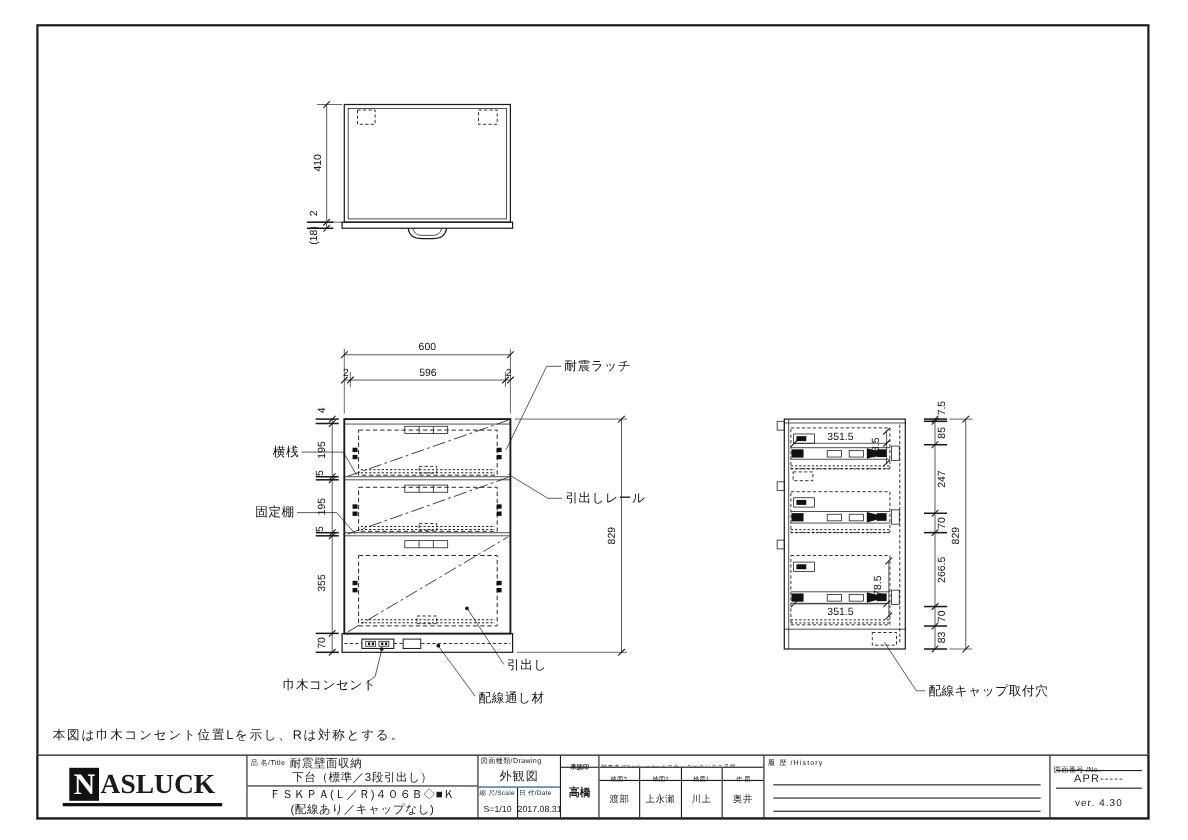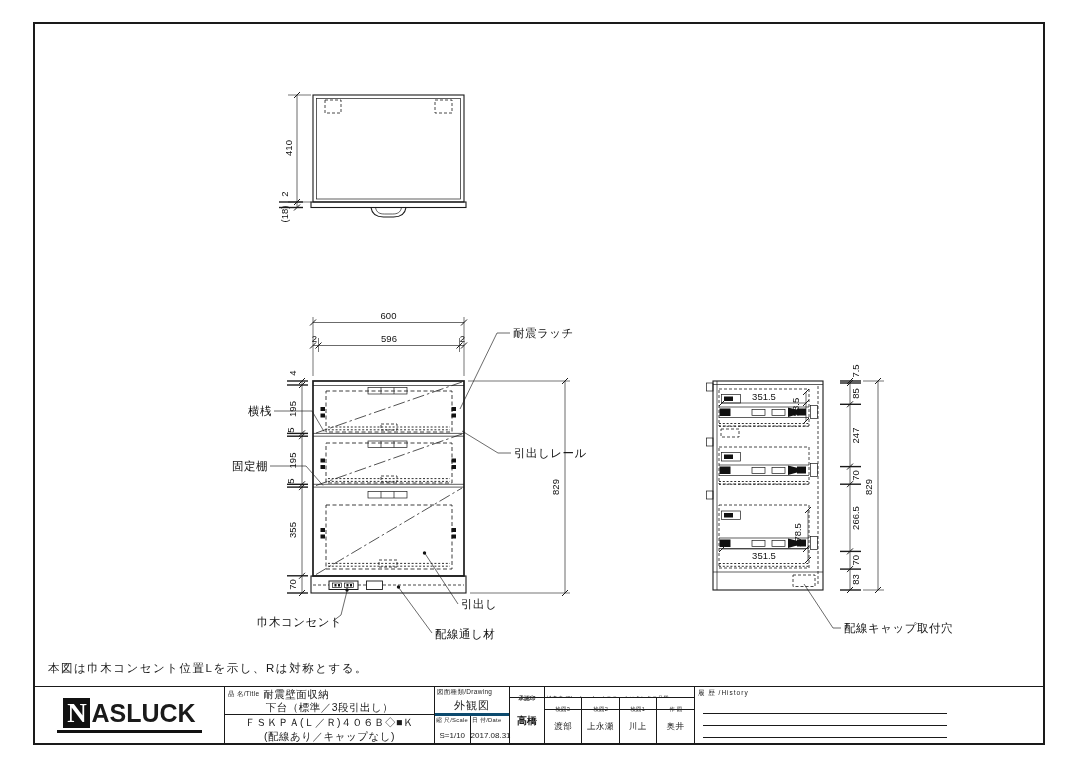--- a/index.html
+++ b/index.html
@@ -28,31 +28,31 @@
   .note{position:absolute;left:48px;top:661px;font-size:11.5px;font-weight:400;letter-spacing:1.5px;}
   
   .tb{position:absolute;left:33px;top:686px;width:1012px;height:59px;border-top:1.5px solid #1a1a1a;border-left:2px solid #1a1a1a;border-right:2px solid #1a1a1a;border-bottom:2px solid #1a1a1a;display:flex;background:#fff;}
   .c{border-right:1.5px solid #1a1a1a;position:relative;height:100%;}
   .c:last-child{border-right:none;}
   .h{font-size:6.5px;color:#222;white-space:nowrap;letter-spacing:.3px;}
   
   .c-logo{width:190px;display:flex;align-items:center;justify-content:center;}
   .naslogo{display:inline-flex;align-items:center;border-bottom:3px solid #111;padding:1px 6px 2px 6px;}
   .nbox{background:#111;color:#fff;width:27px;height:30px;display:flex;align-items:center;justify-content:center;font-family:"Liberation Serif",serif;font-weight:bold;font-size:27px;line-height:1;}
-  .ntxt{font-family:Liberation Sans, sans-serif;font-weight:bold;font-size:25px;letter-spacing:0px;margin-left:1px;line-height:1;}
+  .ntxt{font-family:Liberation Serif, serif;font-weight:bold;font-size:25px;letter-spacing:0px;margin-left:1px;line-height:1;}
   
   .c-title{width:210px;display:flex;flex-direction:column;}
   .trow{display:flex;align-items:center;justify-content:center;font-size:10.5px;height:14.5px;line-height:1;letter-spacing:.5px;}
   .trow1{justify-content:flex-start;}
   .trow1 .h{padding:0 4px 0 3px;}
   .trow1 .v{flex:1;text-align:left;padding-right:14px;}
   .tdiv{border-bottom:1px solid #1a1a1a;}
   
   .c-draw{width:75px;display:flex;flex-direction:column;}
-  .dr-top{height:29px;border-bottom:3px solid #0c4a6e;position:relative;}
+  .dr-top{height:29px;border-bottom:1px solid #0c4a6e;position:relative;}
   .dr-top .h{position:absolute;left:2px;top:1px;}
   .dr-top .v{position:absolute;left:0;right:0;top:11px;text-align:center;font-size:11px;letter-spacing:1px;}
   .dr-bot{flex:1;display:flex;}
   .dr-sub{width:36px;border-right:1px solid #1a1a1a;position:relative;}
   .dr-sub:last-child{border-right:none;width:39px;}
   .dr-sub .h{position:absolute;left:1px;top:1px;transform:scale(.9);transform-origin:left top;}
   .dr-sub .v{position:absolute;left:0;right:0;bottom:3px;text-align:center;font-size:8px;}
   
   .c-appr{width:35px;display:flex;flex-direction:column;font-weight:bold;}
   .ap-h{height:11px;border-bottom:1px solid #1a1a1a;text-align:center;}
@@ -438,13 +438,20 @@
     </div>
   </div>
 
   <div class="c c-hist">
     <span class="h">履 歴 /History</span>
     <div class="hline" style="top:26px"></div>
     <div class="hline" style="top:38px"></div>
     <div class="hline" style="top:50px"></div>
   </div>
 
+  <div class="c c-no">
+    <div class="no-h"><span class="h">図面番号 /No.</span></div>
+    <div class="no-line"></div>
+    <div class="no-apr">APR-----</div>
+    <div class="no-line"></div>
+    <div class="no-ver">ver. 4.30</div>
+  </div>
 </div>
 
 </body></html>

